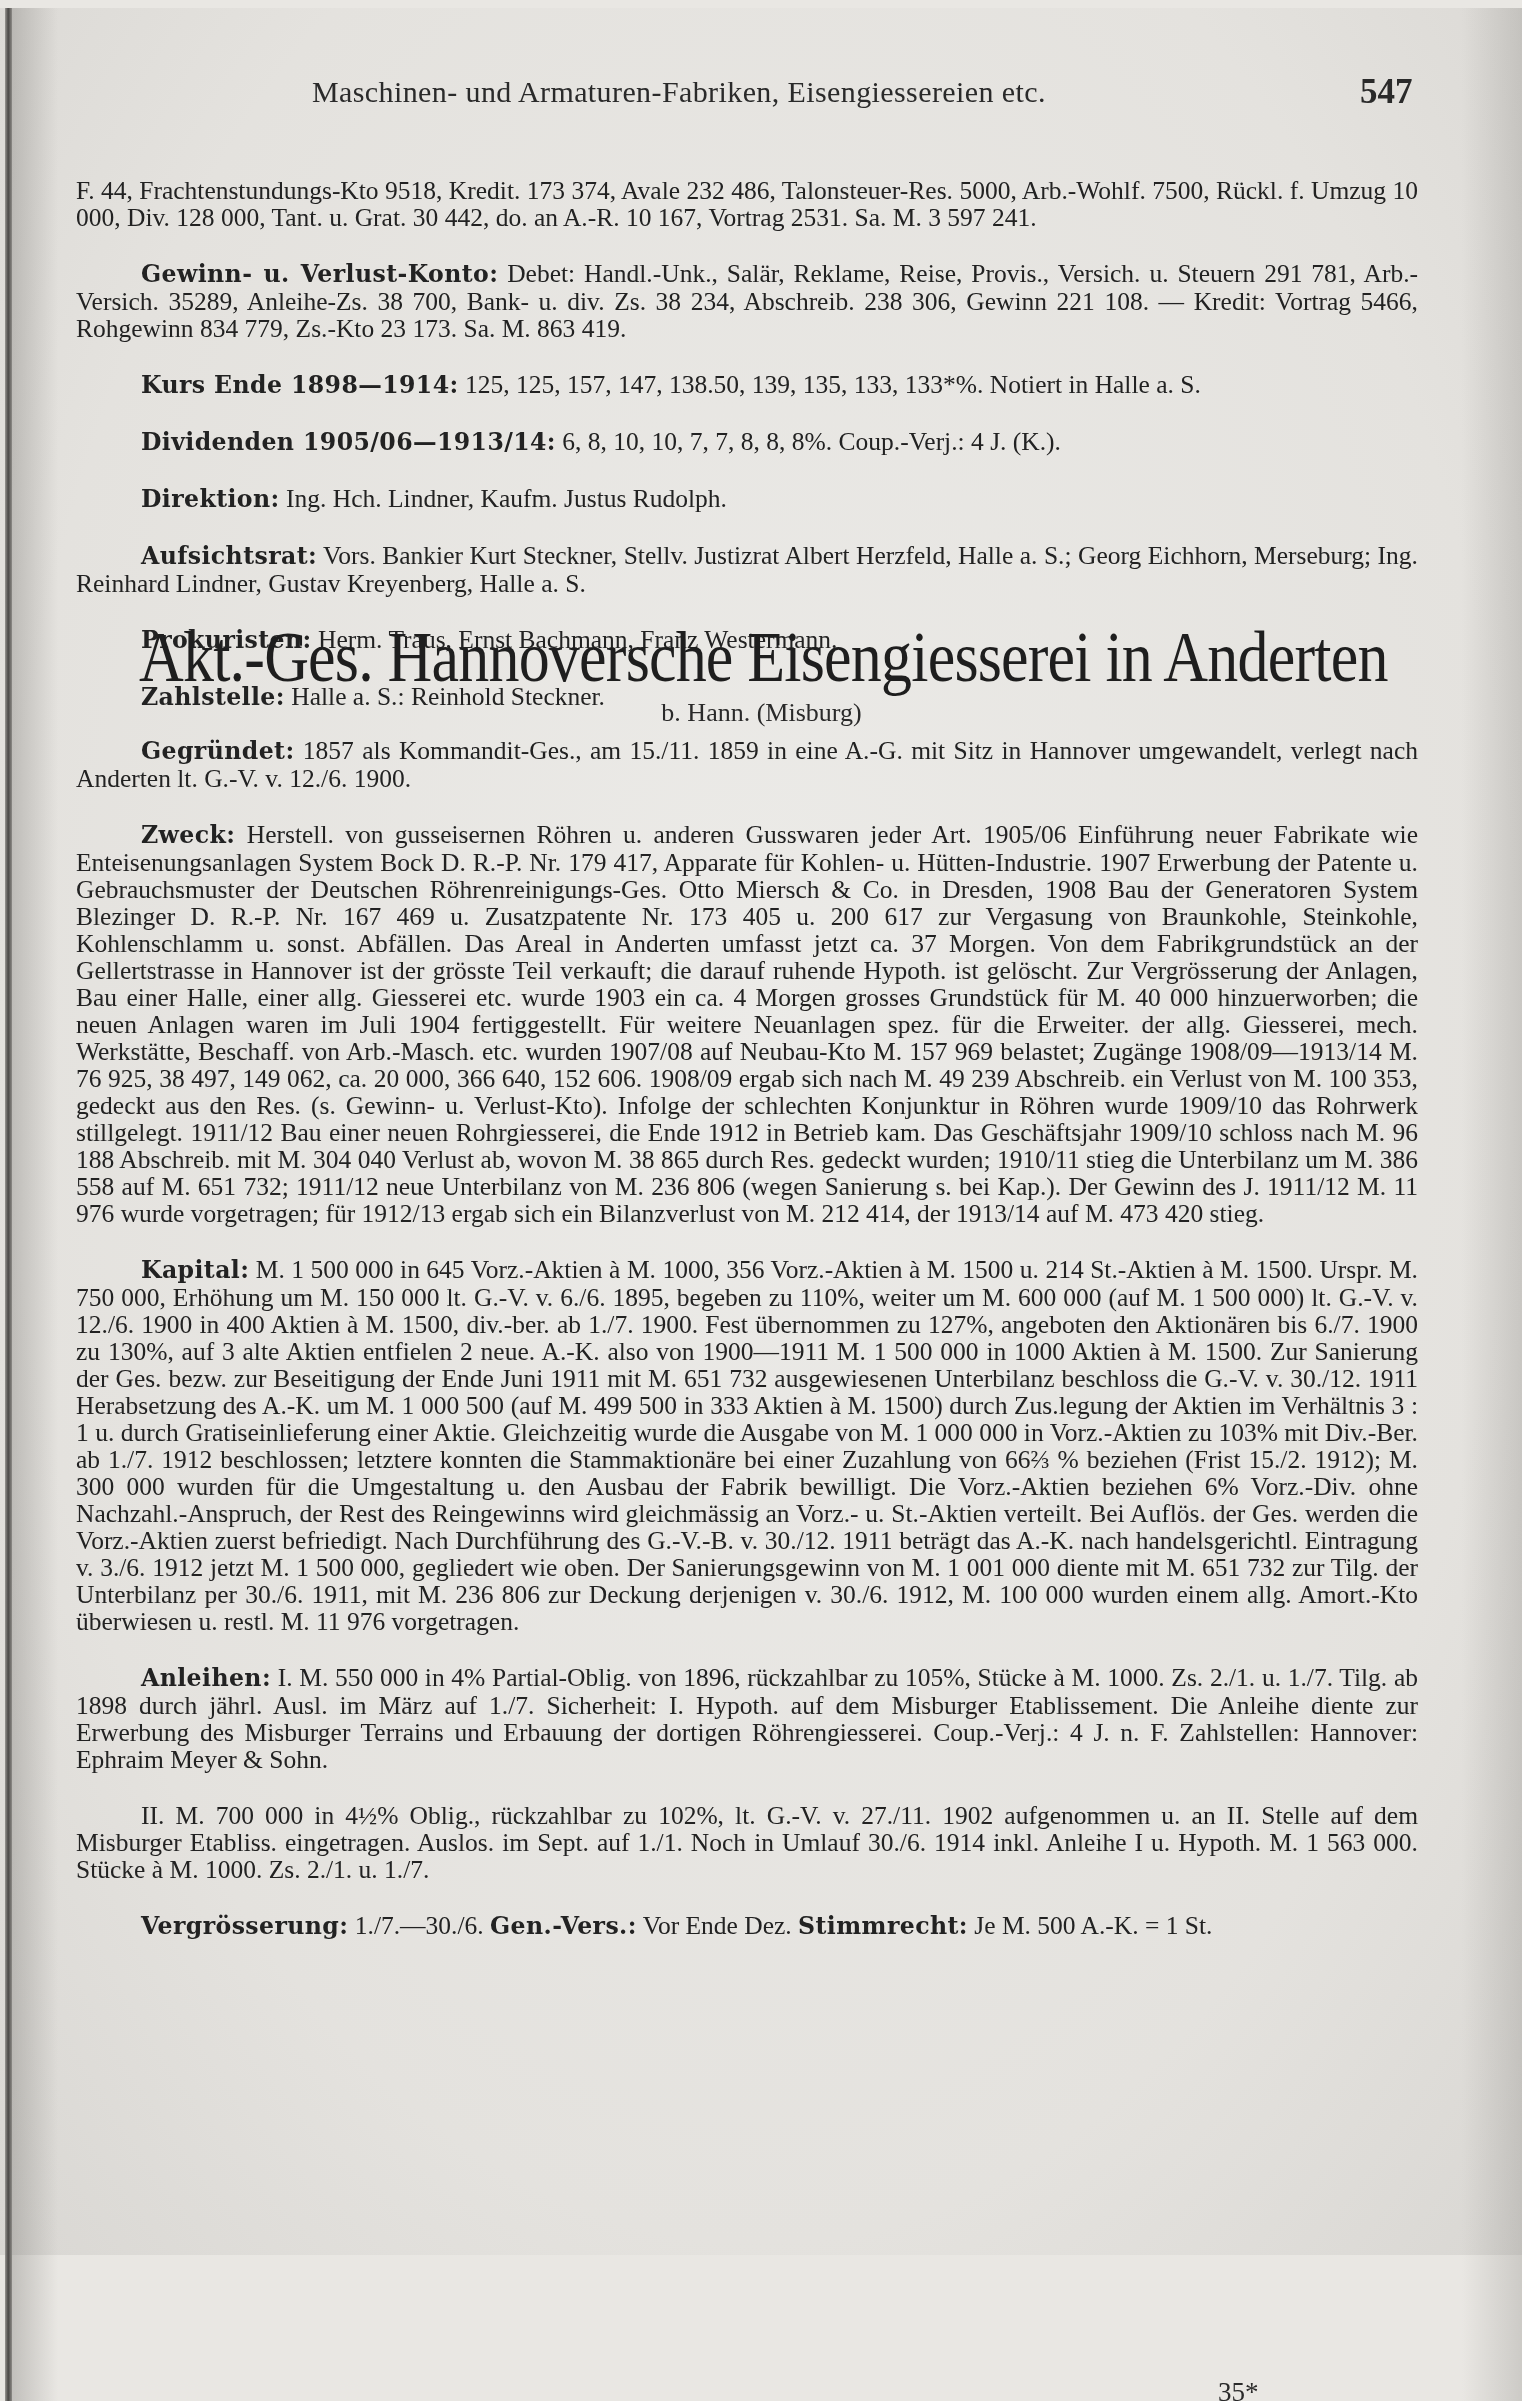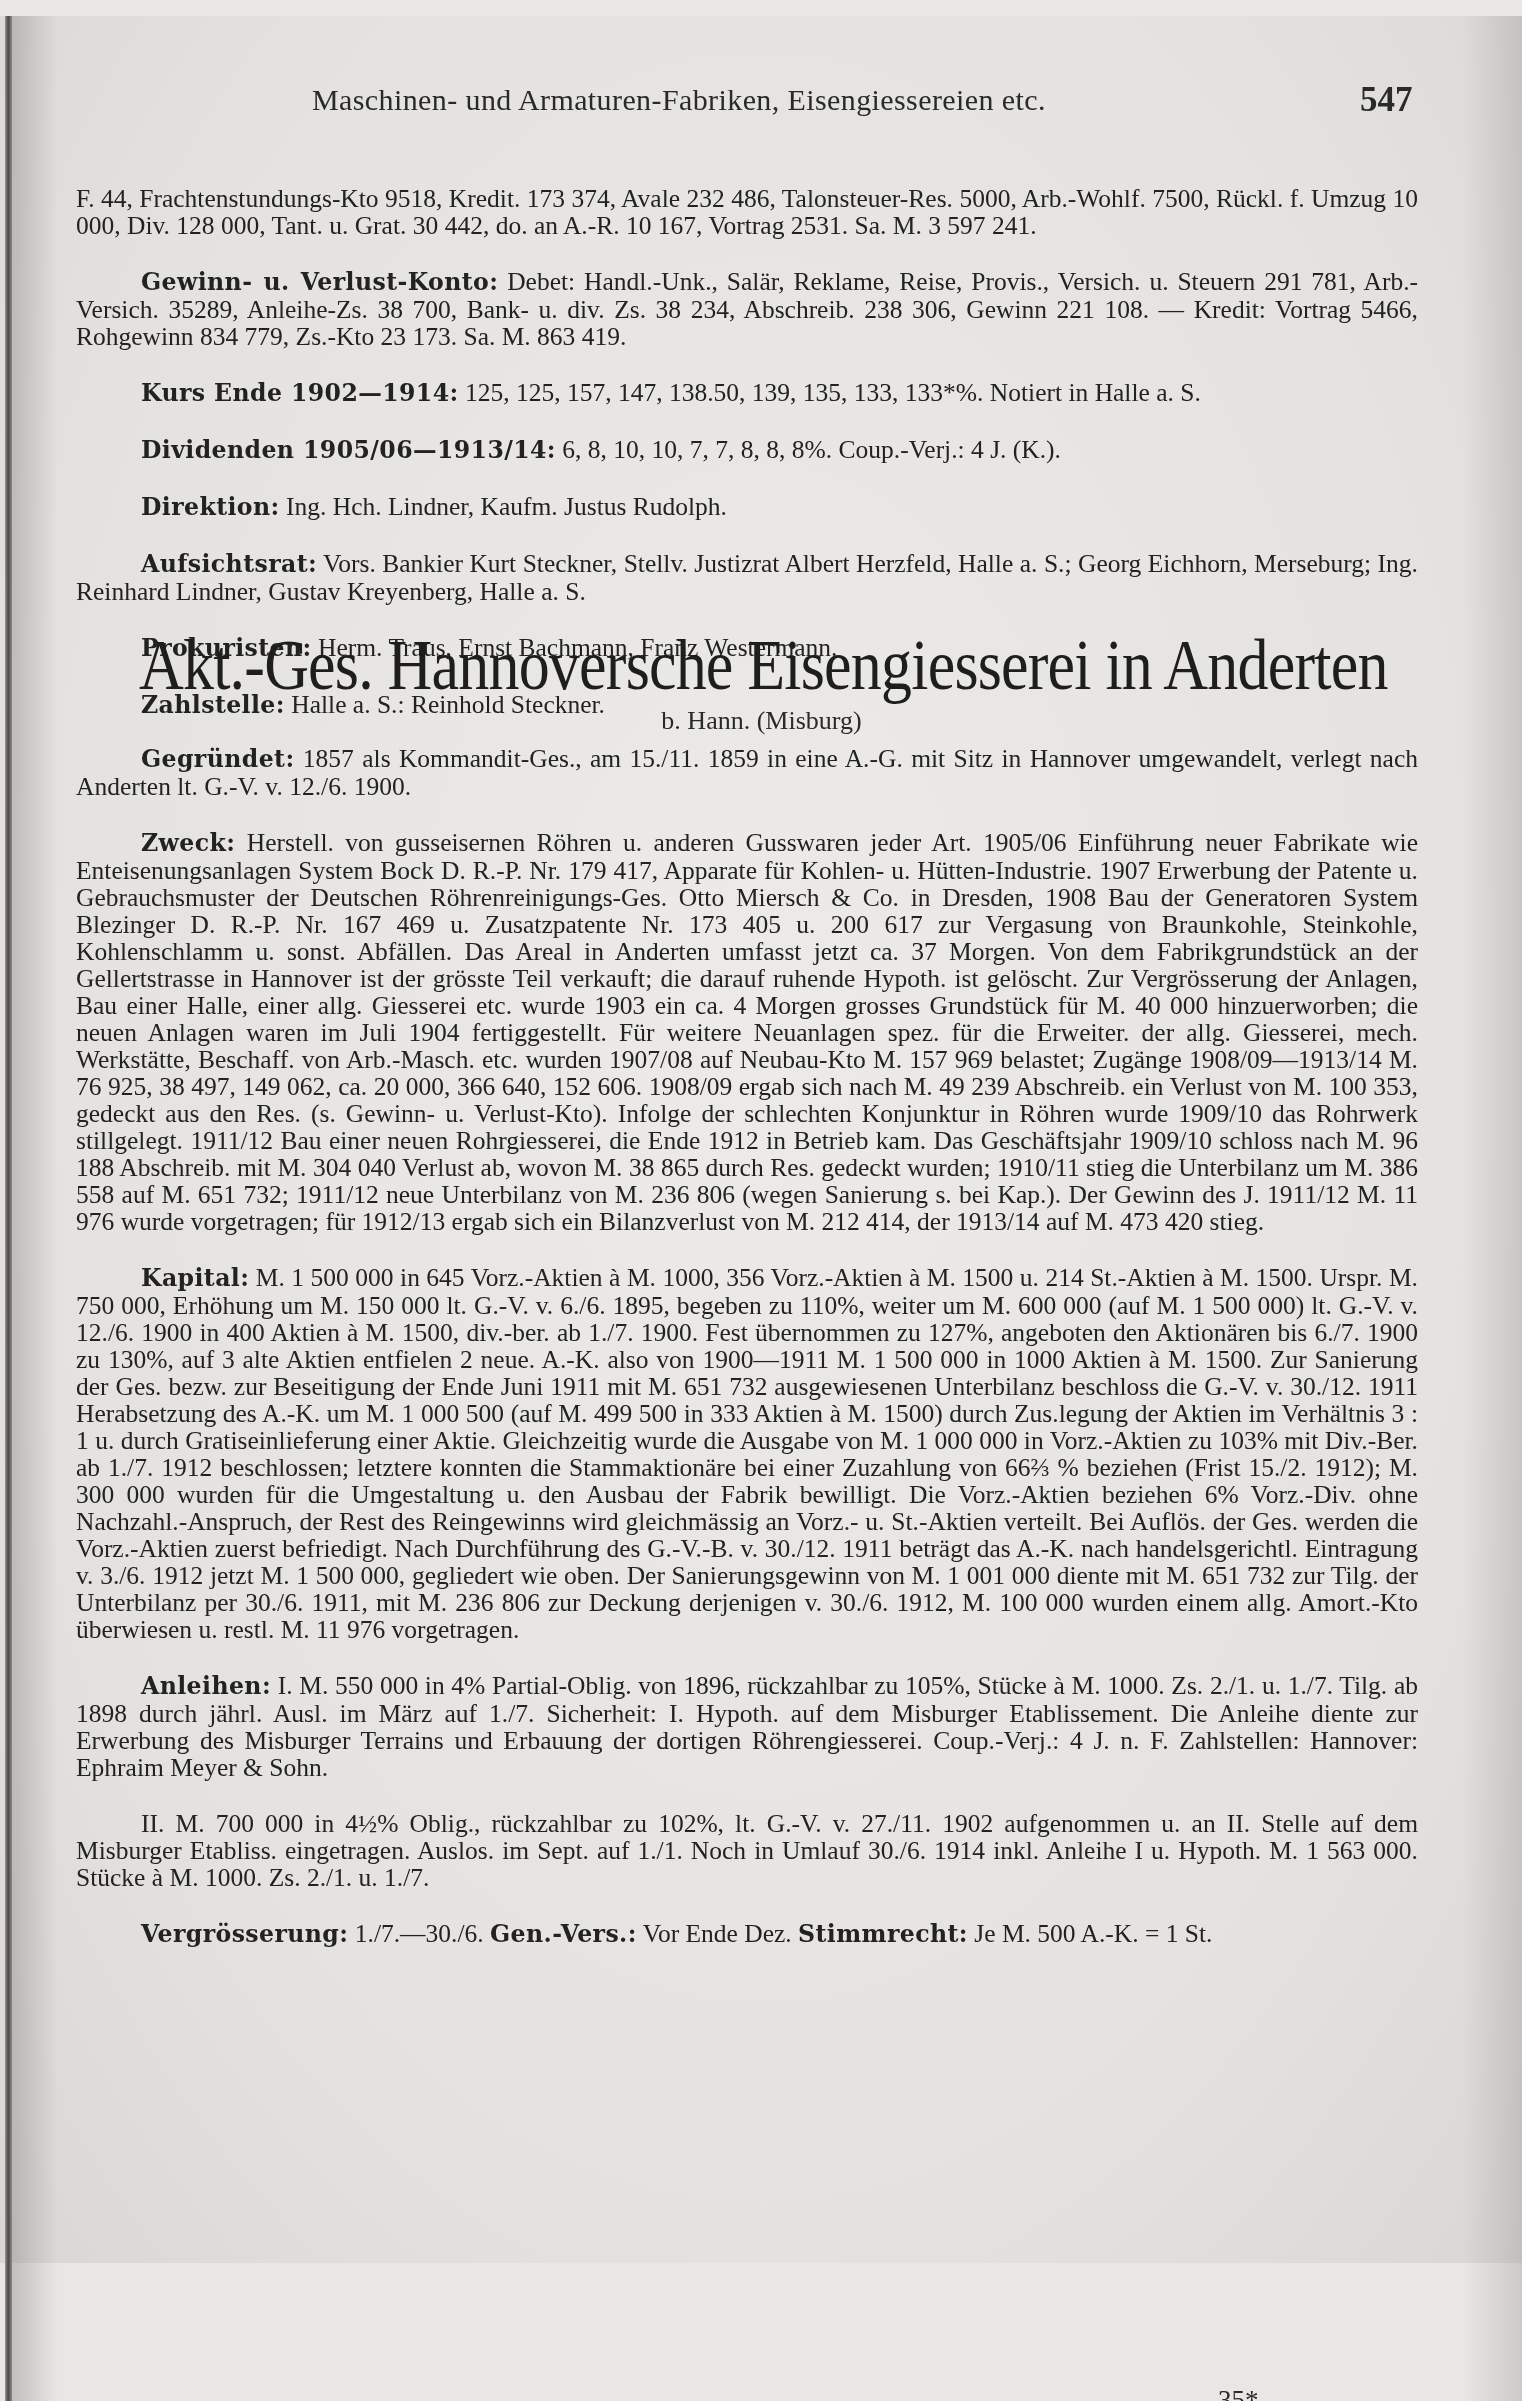--- a/index.html
+++ b/index.html
@@ -3,21 +3,21 @@
 <meta charset="utf-8">
 <style>
   html, body { margin: 0; padding: 0; }
   body {
     width: 1523px; height: 2401px; position: relative; overflow: hidden;
     background: #e9e7e3;
     font-family: "Liberation Serif", "DejaVu Serif", serif;
     color: #222;
   }
   .page {
-    position: absolute; left: 0; top: 16px; width: 1523px; height: 2247px;
+    position: absolute; left: 0; top: 8px; width: 1523px; height: 2247px;
     background:
       radial-gradient(ellipse at 50% 45%, #ecebe8 0%, #e4e2de 70%, #d9d7d3 100%);
   }
   .spine {
     position: absolute; left: 4.6px; top: 0; width: 7.6px; height: 2401px;
     background: linear-gradient(to right, #9a9894, #4a4846 45%, #8d8b87);
   }
   .spine-shadow {
     position: absolute; left: 12px; top: 0; width: 46px; height: 2401px;
     background: linear-gradient(to right, rgba(120,118,114,0.35), rgba(120,118,114,0));
@@ -62,21 +62,21 @@
   <div class="spine"></div>
   <div class="spine-shadow"></div>
   <div class="right-edge"></div>
 
   <div class="running-head">Maschinen- und Armaturen-Fabriken, Eisengiessereien etc.</div>
   <div class="page-number">547</div>
 
   <div class="block" id="prev-block">
     <p>F. 44, Frachtenstundungs-Kto 9518, Kredit. 173 374, Avale 232 486, Talonsteuer-Res. 5000, Arb.-Wohlf. 7500, Rückl. f. Umzug 10 000, Div. 128 000, Tant. u. Grat. 30 442, do. an A.-R. 10 167, Vortrag 2531. Sa. M. 3 597 241.</p>
     <p class="ind"><b>Gewinn- u. Verlust-Konto:</b><span> Debet: Handl.-Unk., Salär, Reklame, Reise, Provis., Versich. u. Steuern 291 781, Arb.-Versich. 35289, Anleihe-Zs. 38 700, Bank- u. div. Zs. 38 234, Abschreib. 238 306, Gewinn 221 108. — Kredit: Vortrag 5466, Rohgewinn 834 779, Zs.-Kto 23 173. Sa. M. 863 419.</span></p>
-    <p class="ind"><b>Kurs Ende 1902—1914:</b><span> 125, 125, 157, 147, 138.50, 139, 135, 133, 133*%. Notiert in Halle a. S.</span></p>
+    <p class="ind"><b>Kurs Ende 1898—1914:</b><span> 125, 125, 157, 147, 138.50, 139, 135, 133, 133*%. Notiert in Halle a. S.</span></p>
     <p class="ind"><b>Dividenden 1905/06—1913/14:</b><span> 6, 8, 10, 10, 7, 7, 8, 8, 8%. Coup.-Verj.: 4 J. (K.).</span></p>
     <p class="ind"><b>Direktion:</b><span> Ing. Hch. Lindner, Kaufm. Justus Rudolph.</span></p>
     <p class="ind"><b>Aufsichtsrat:</b><span> Vors. Bankier Kurt Steckner, Stellv. Justizrat Albert Herzfeld, Halle a. S.; Georg Eichhorn, Merseburg; Ing. Reinhard Lindner, Gustav Kreyenberg, Halle a. S.</span></p>
     <p class="ind"><b>Prokuristen:</b><span> Herm. Traus, Ernst Bachmann, Franz Westermann.</span></p>
     <p class="ind"><b>Zahlstelle:</b><span> Halle a. S.: Reinhold Steckner.</span></p>
   </div>
 
   <div class="title">Akt.-Ges. Hannoversche Eisengiesserei in Anderten</div>
   <div class="subtitle">b. Hann. (Misburg)</div>
 

